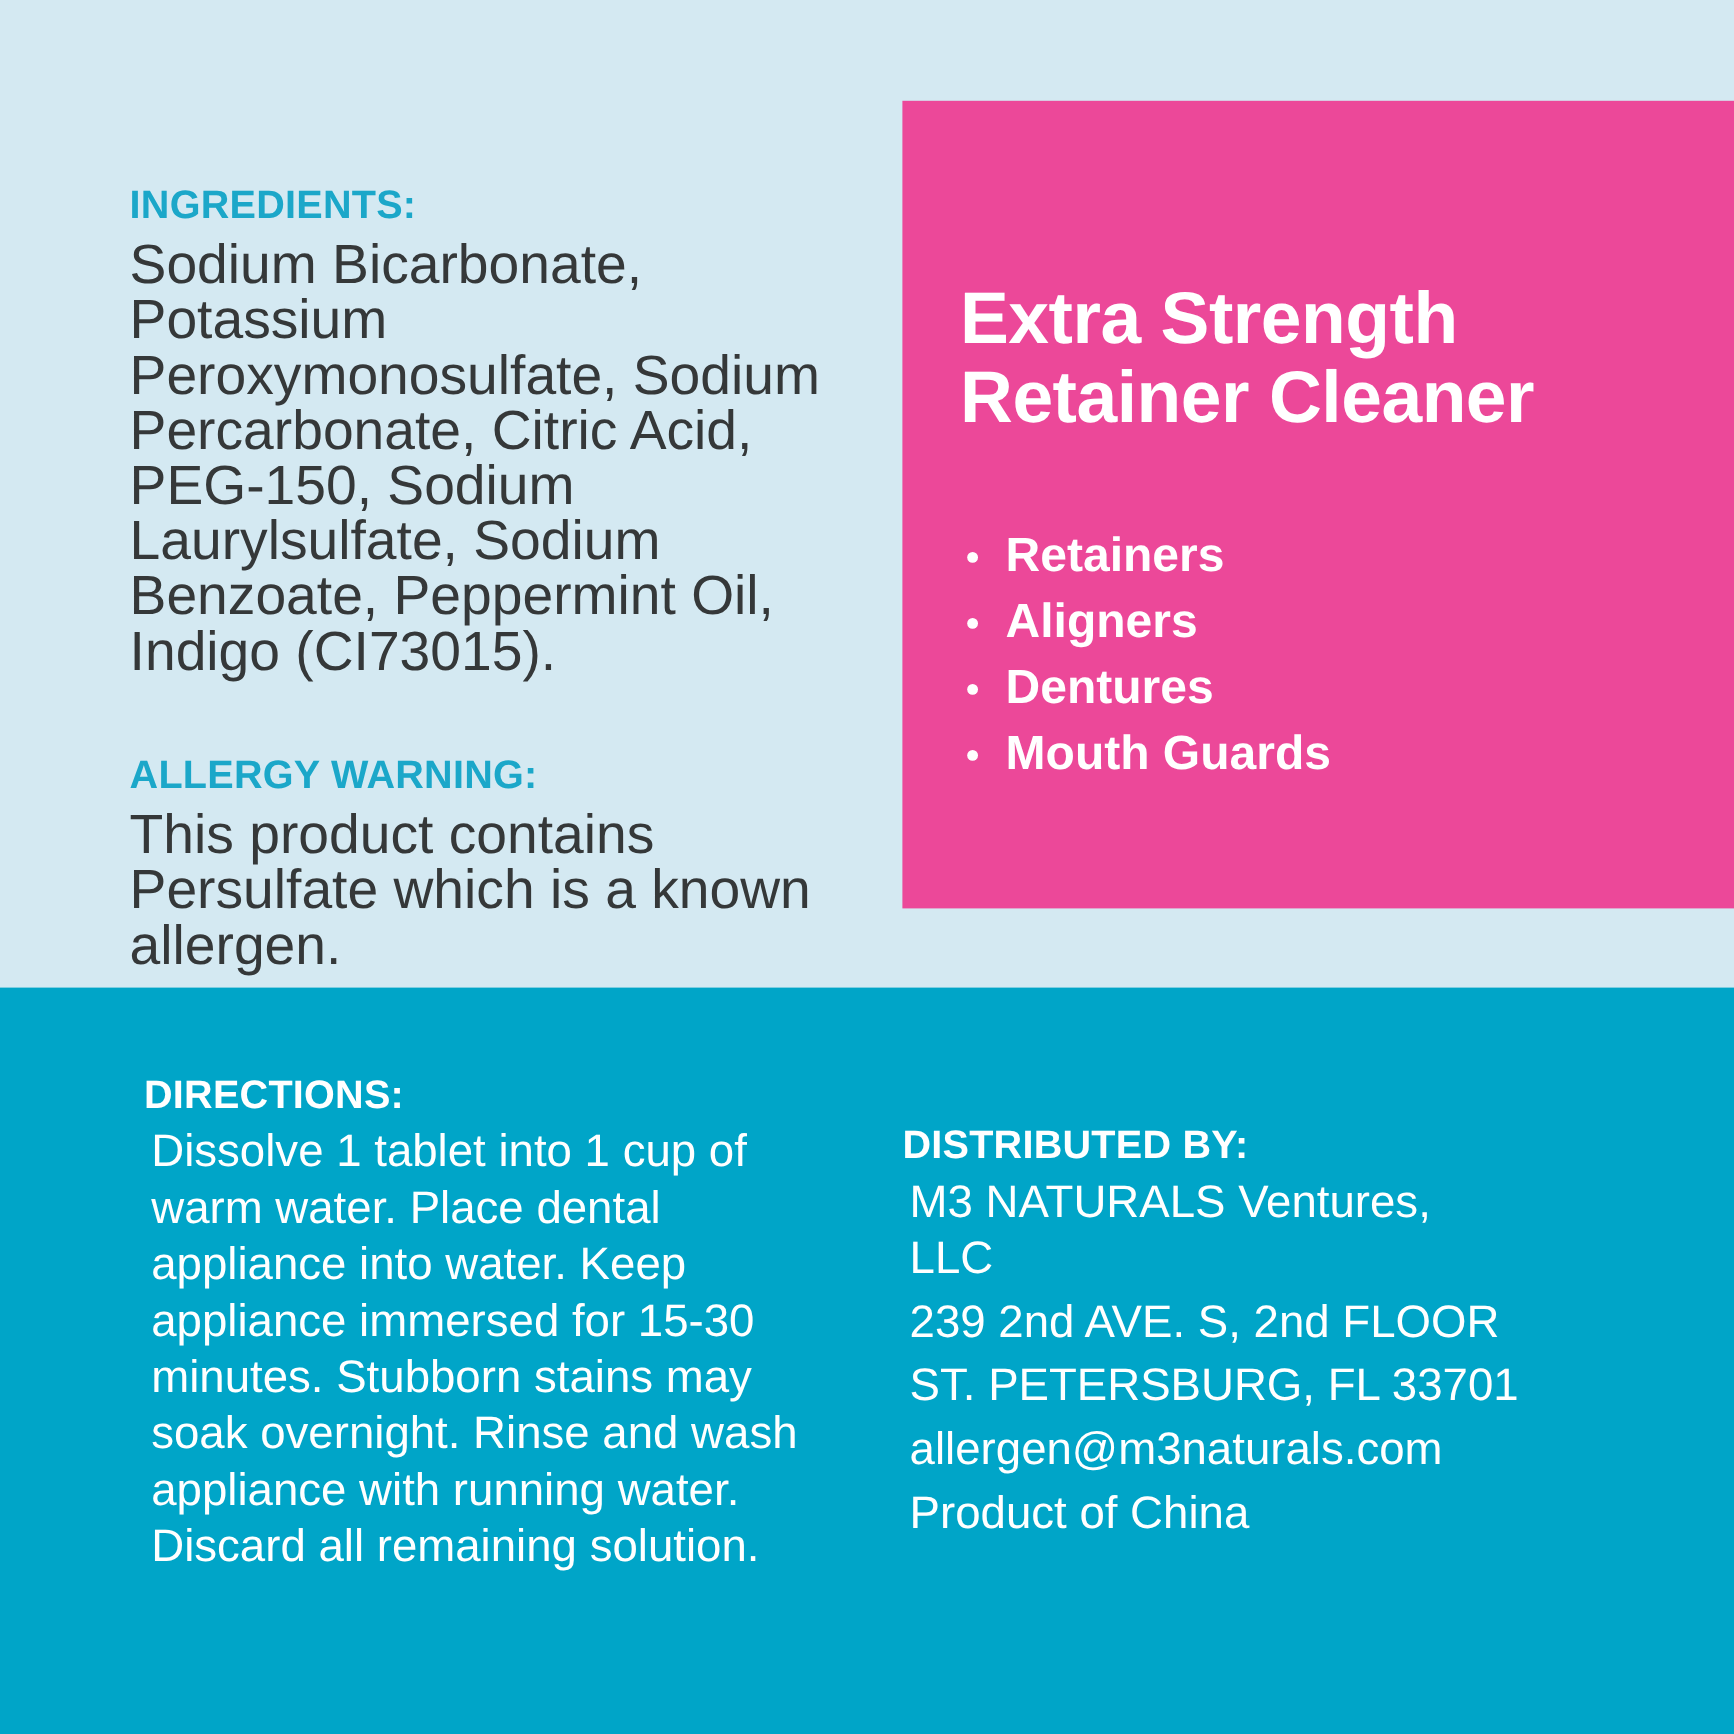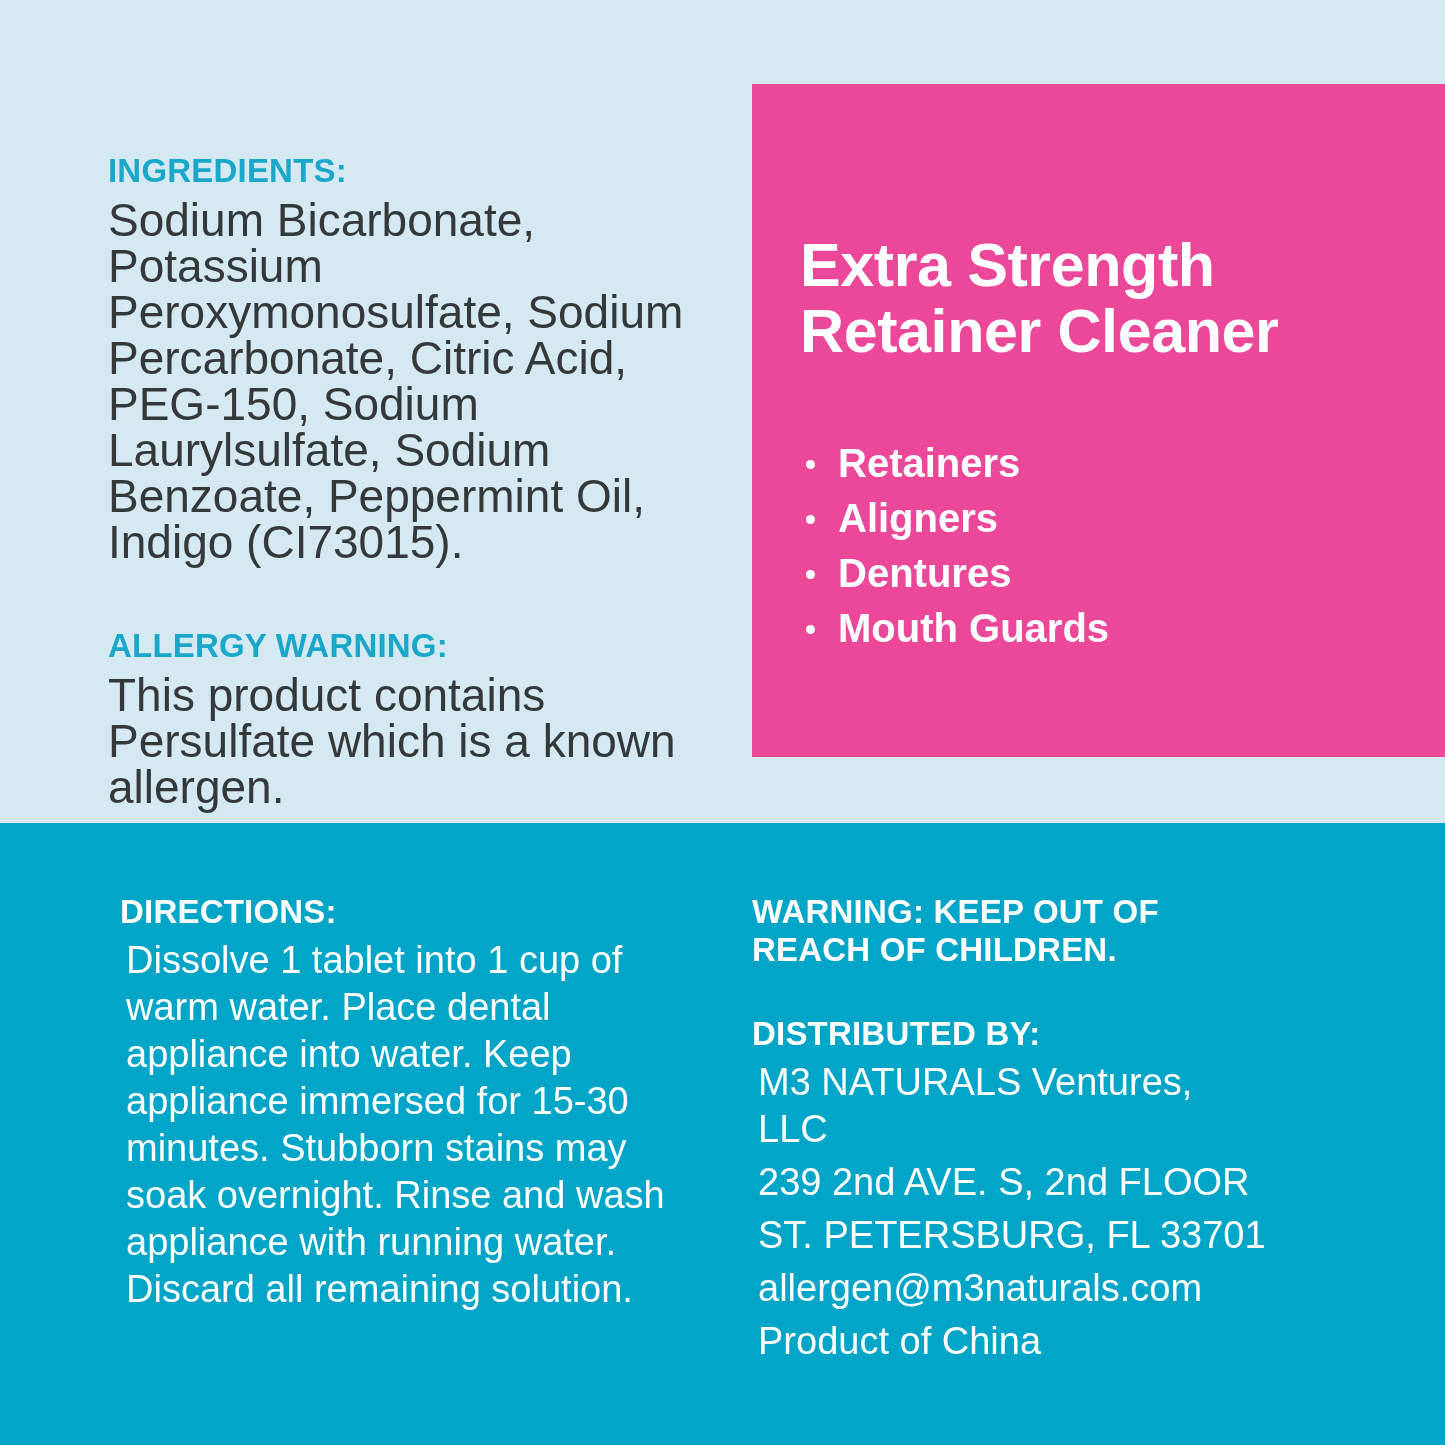--- a/index.html
+++ b/index.html
@@ -201,21 +201,20 @@
     </ul>
   </div>
 
   <div class="bottom-left-col">
     <p class="heading-white">DIRECTIONS:</p>
     <p class="body-white">Dissolve 1 tablet into 1 cup of warm water. Place dental appliance into water. Keep appliance immersed for 15-30 minutes. Stubborn stains may soak overnight. Rinse and wash appliance with running water. Discard all remaining solution.</p>
   </div>
 
   <div class="bottom-right-col">
 
-    <p class="heading-white">WARNING: KEEP OUT OF REACH OF CHILDREN.</p>
 
     <div class="gap-md"></div>
 
     <p class="heading-white">DISTRIBUTED BY:</p>
 
     <p class="body-white">M3 NATURALS Ventures, LLC</p>
     <p class="body-white">239 2nd AVE. S, 2nd FLOOR</p>
     <p class="body-white">ST. PETERSBURG, FL 33701</p>
     <p class="body-white">allergen@m3naturals.com</p>
     <p class="body-white">Product of China</p>

